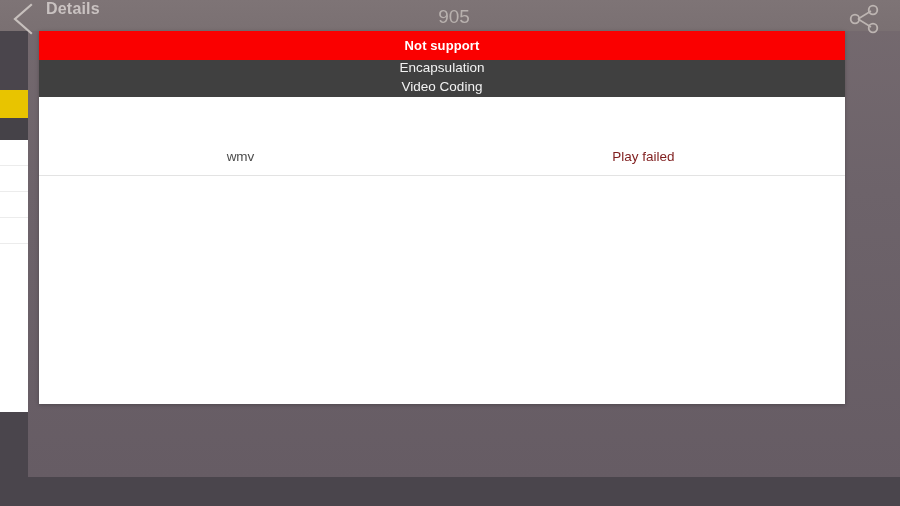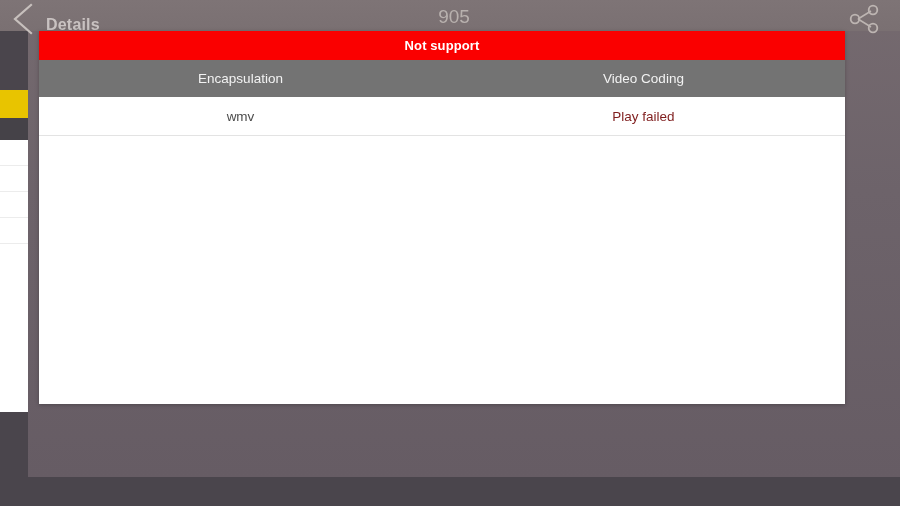--- a/index.html
+++ b/index.html
@@ -85,21 +85,21 @@
     position: absolute;
     left: 9px;
     top: 2px;
     width: 30px;
     height: 34px;
     z-index: 7;
   }
   .topbar-title {
     position: absolute;
     left: 46px;
-    top: 16px;
+    top: 0;
     font-size: 16px;
     font-weight: bold;
     color: #c9c2c1;
     letter-spacing: 0.2px;
     z-index: 7;
     line-height: 17px;
   }
   .center-title {
     position: absolute;
     left: 8px;
@@ -140,36 +140,37 @@
     font-size: 13px;
     font-weight: bold;
     display: flex;
     align-items: center;
     justify-content: center;
     letter-spacing: 0.1px;
   }
 
   .table-head {
     height: 37px;
-    background: #737373;
+    background: #404040;
     display: flex;
-    align-items: center;
+    flex-direction: column;
   }
   .table-head .cell {
     color: #f2f2f2;
     font-size: 13.5px;
     text-align: center;
   }
 
   .table-row {
     height: 38px;
     background: #ffffff;
     display: flex;
     align-items: center;
     border-bottom: 1px solid #e3e3e3;
+    margin-top: 40px;
   }
   .table-row .cell {
     color: #4c4c4c;
     font-size: 13.5px;
     text-align: center;
   }
   .cell {
     flex: 1 1 0;
   }
   .cell.result-fail {

